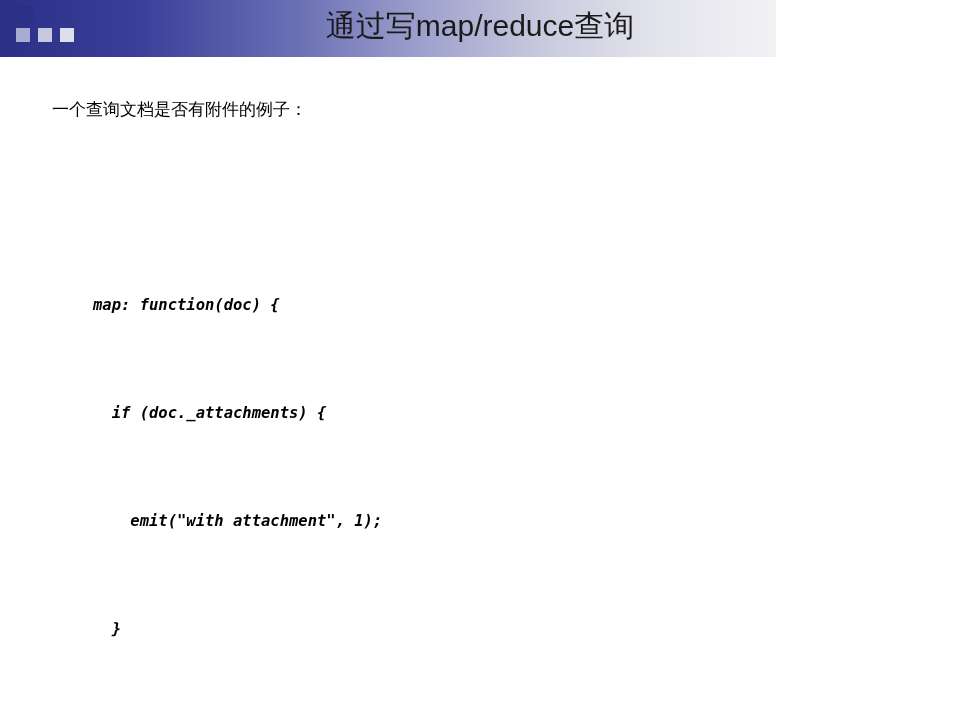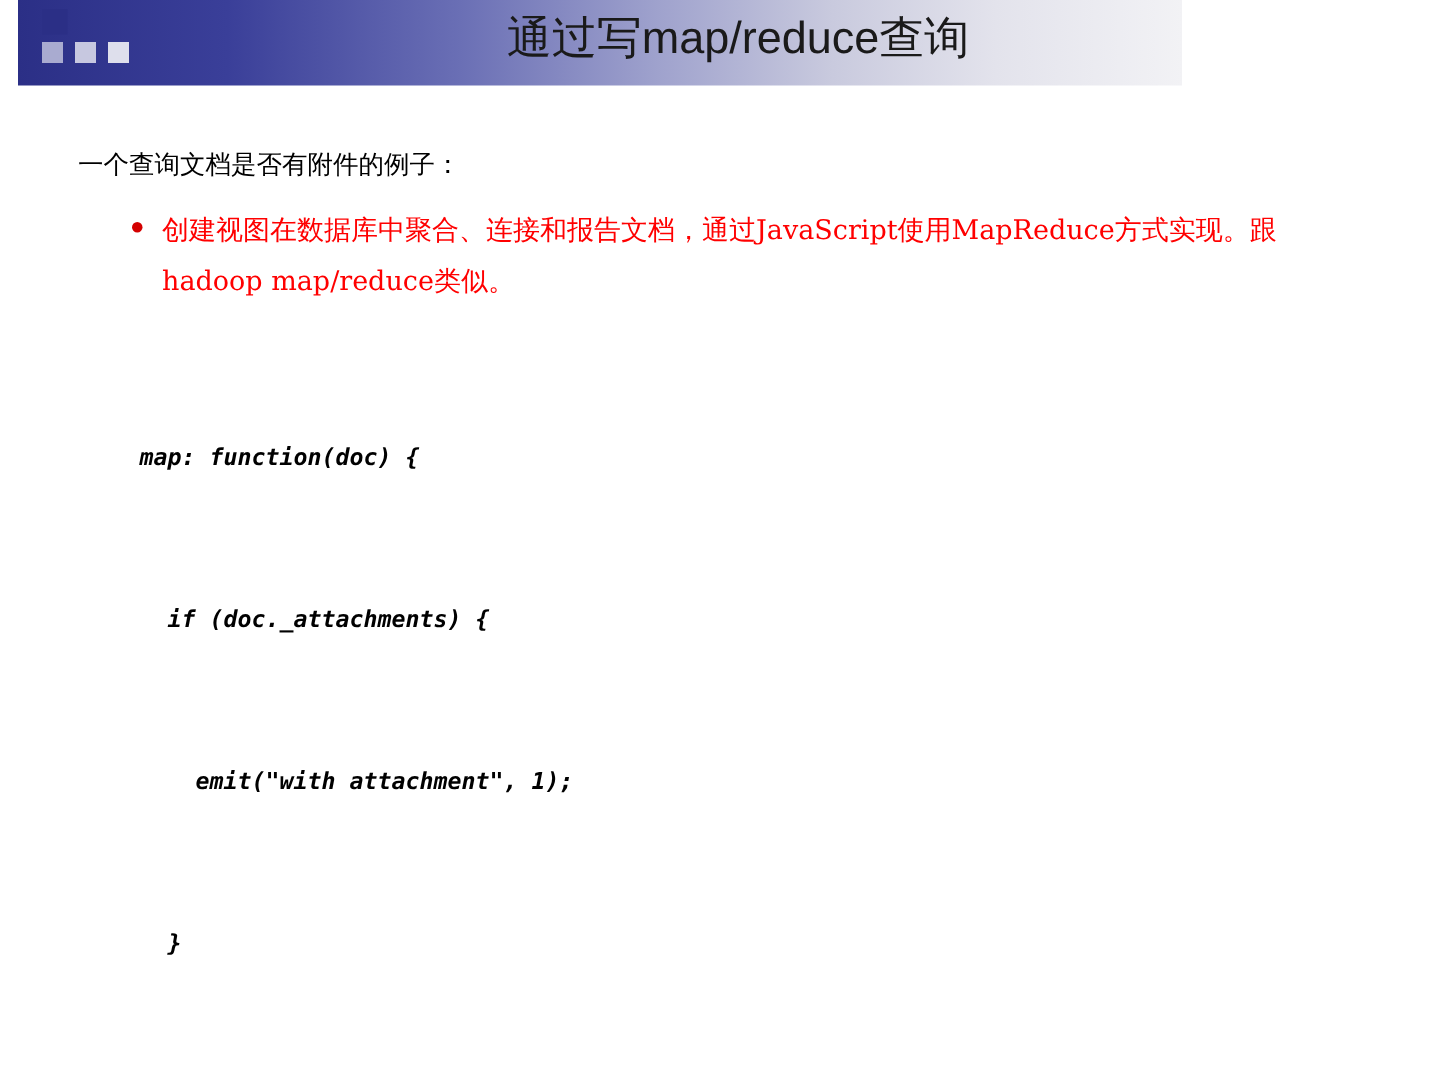--- a/index.html
+++ b/index.html
@@ -17,21 +17,21 @@
   .slide {
     position: relative;
     width: 960px;
     height: 720px;
     background: #ffffff;
   }
 
   
   .title-band {
     position: absolute;
-    left: 12px;
+    left: 0;
     top: 0;
     width: 776px;
     height: 57px;
     background: linear-gradient(to right,
                 #2b2f86 0%,
                 #3a3f99 18%,
                 #6a6fb5 38%,
                 #9fa2cd 55%,
                 #c9cade 70%,
                 #e3e3ec 84%,
@@ -128,24 +128,20 @@
     <div class="deco deco-b"></div>
     <div class="deco deco-c"></div>
     <div class="deco deco-d"></div>
     <div class="title-text">通过写map/reduce查询</div>
   </div>
 
   <div class="body">
 
     <div class="lead">一个查询文档是否有附件的例子：</div>
 
-    <div class="bullet-row">
-      <span class="bullet-dot"></span>
-      <span class="bullet-text">创建视图在数据库中聚合、连接和报告文档，通过JavaScript使用MapReduce方式实现。跟hadoop map/reduce类似。</span>
-    </div>
 
     <div class="code">
       <span class="ln">map: function(doc) {</span>
       <span class="ln">  if (doc._attachments) {</span>
       <span class="ln">    emit("with attachment", 1);</span>
       <span class="ln">  }</span>
       <span class="ln">  else {</span>
       
       
       

